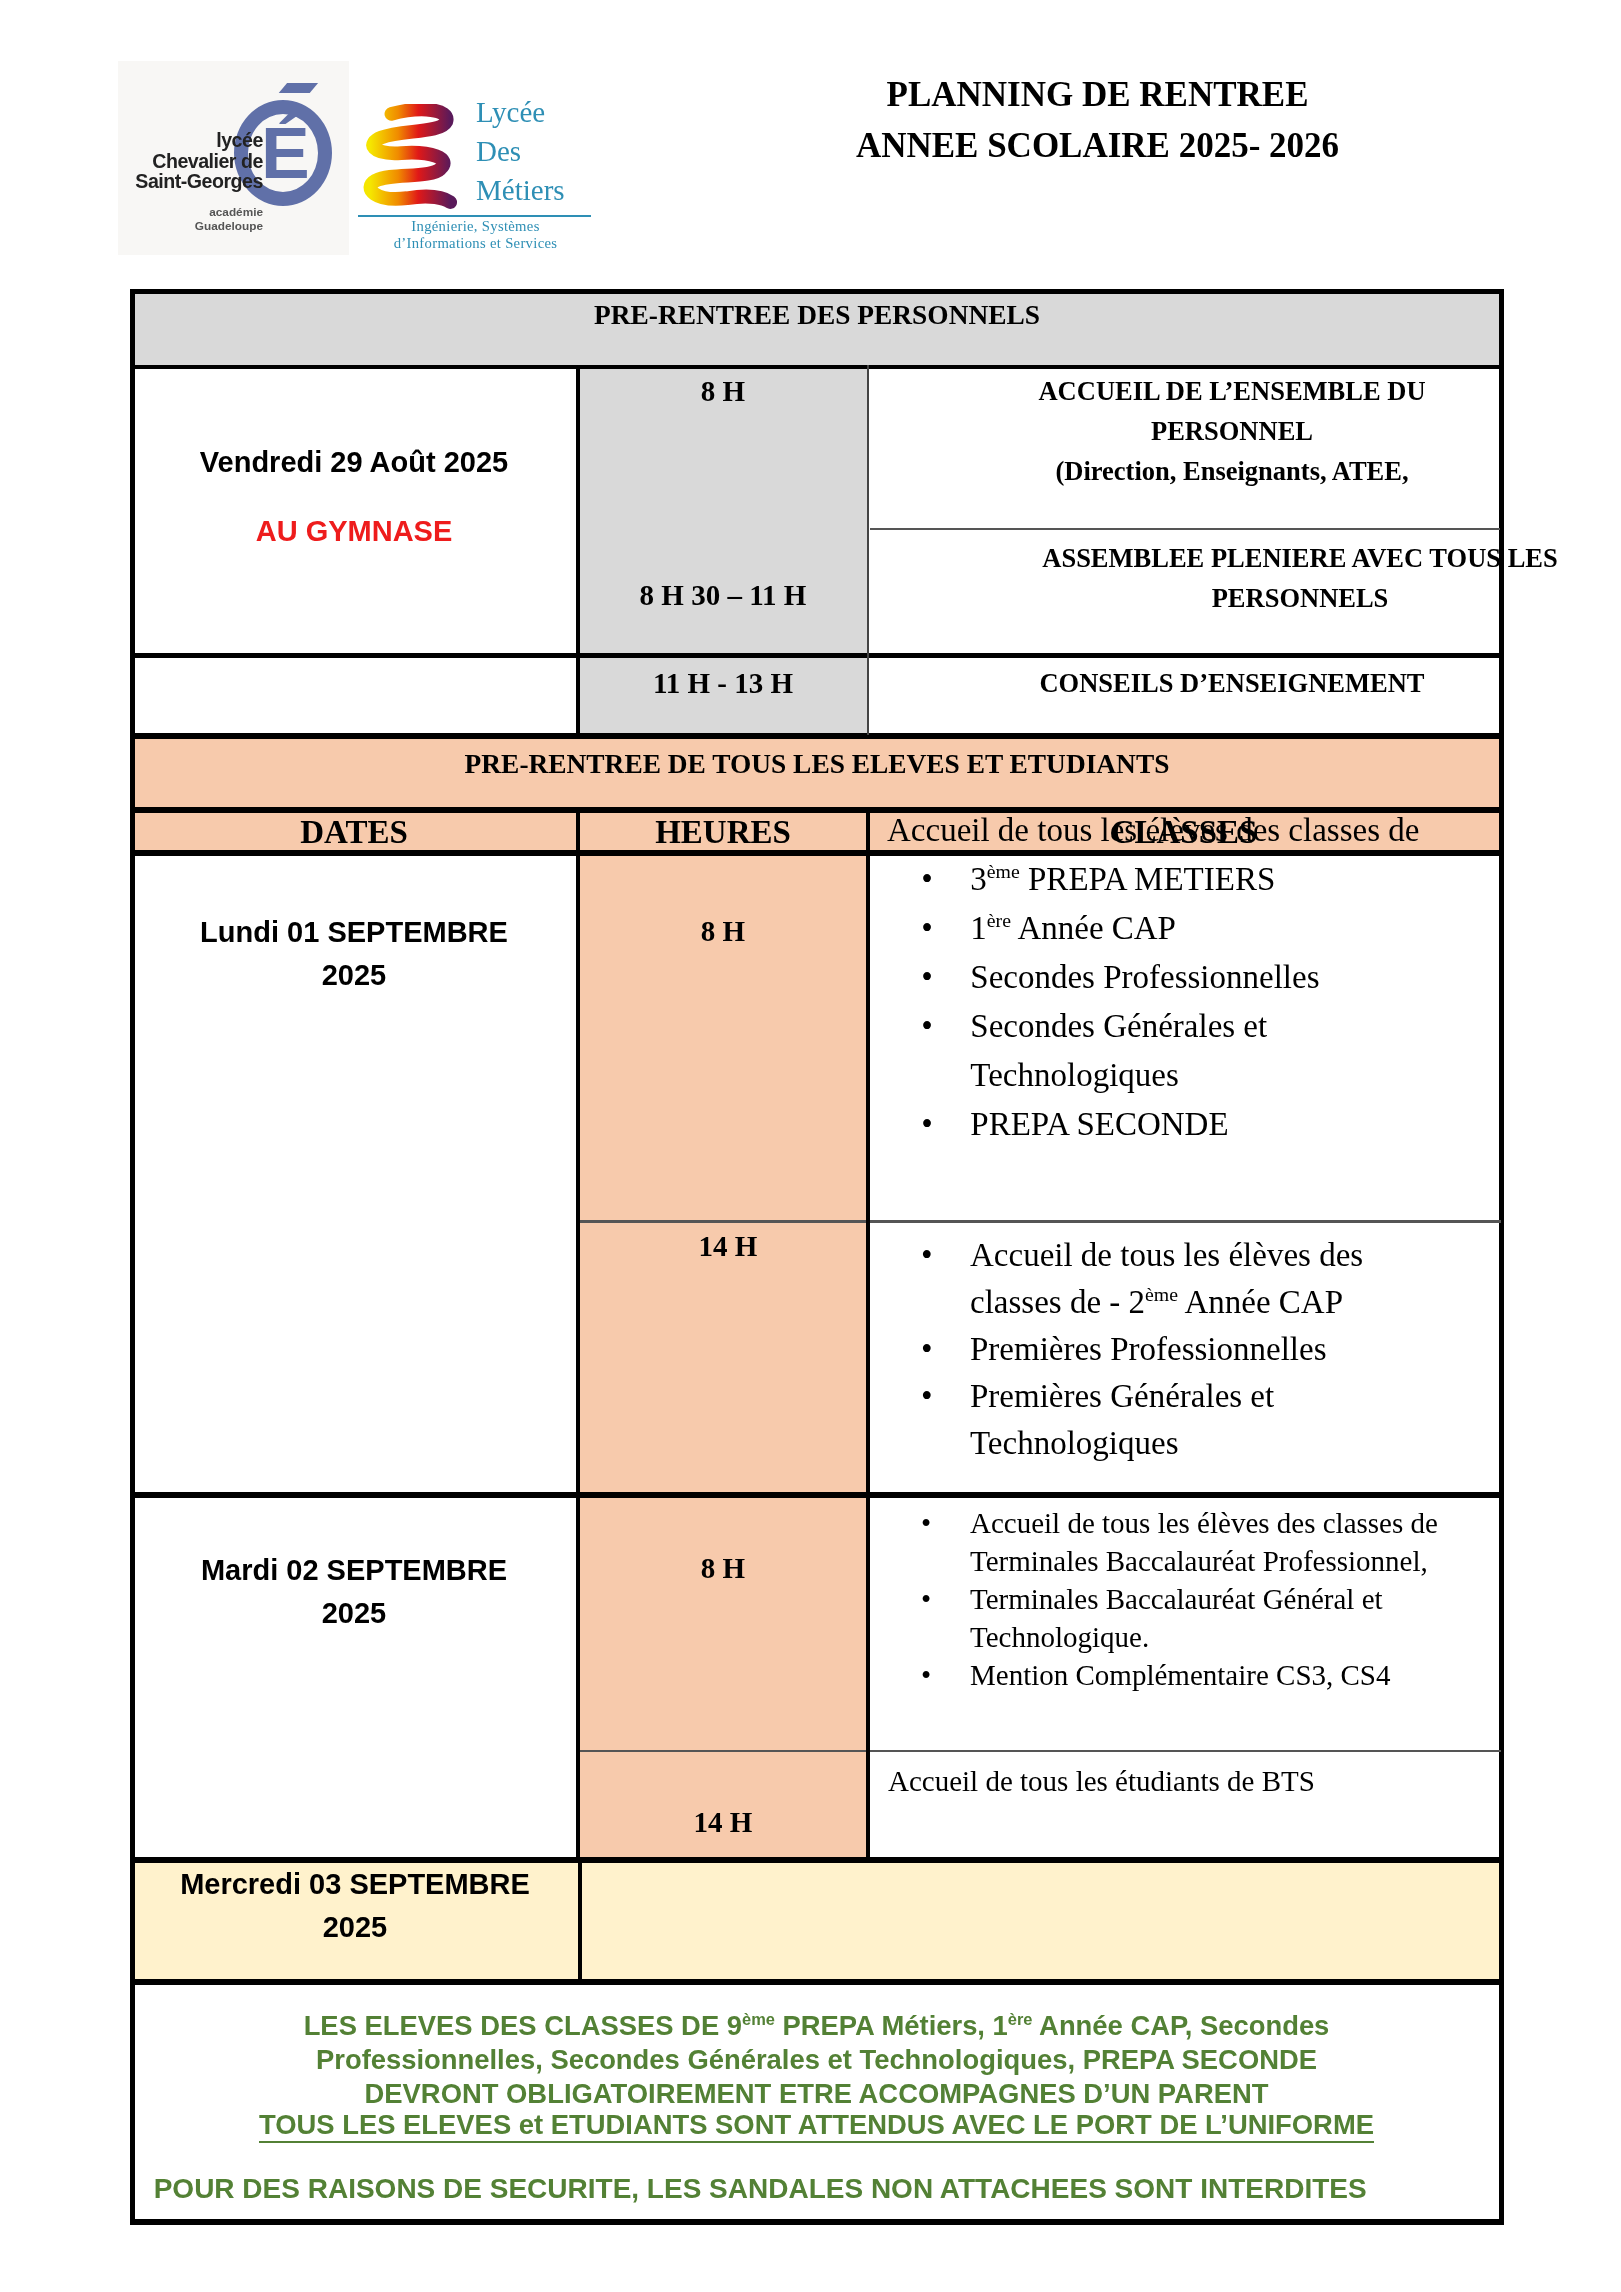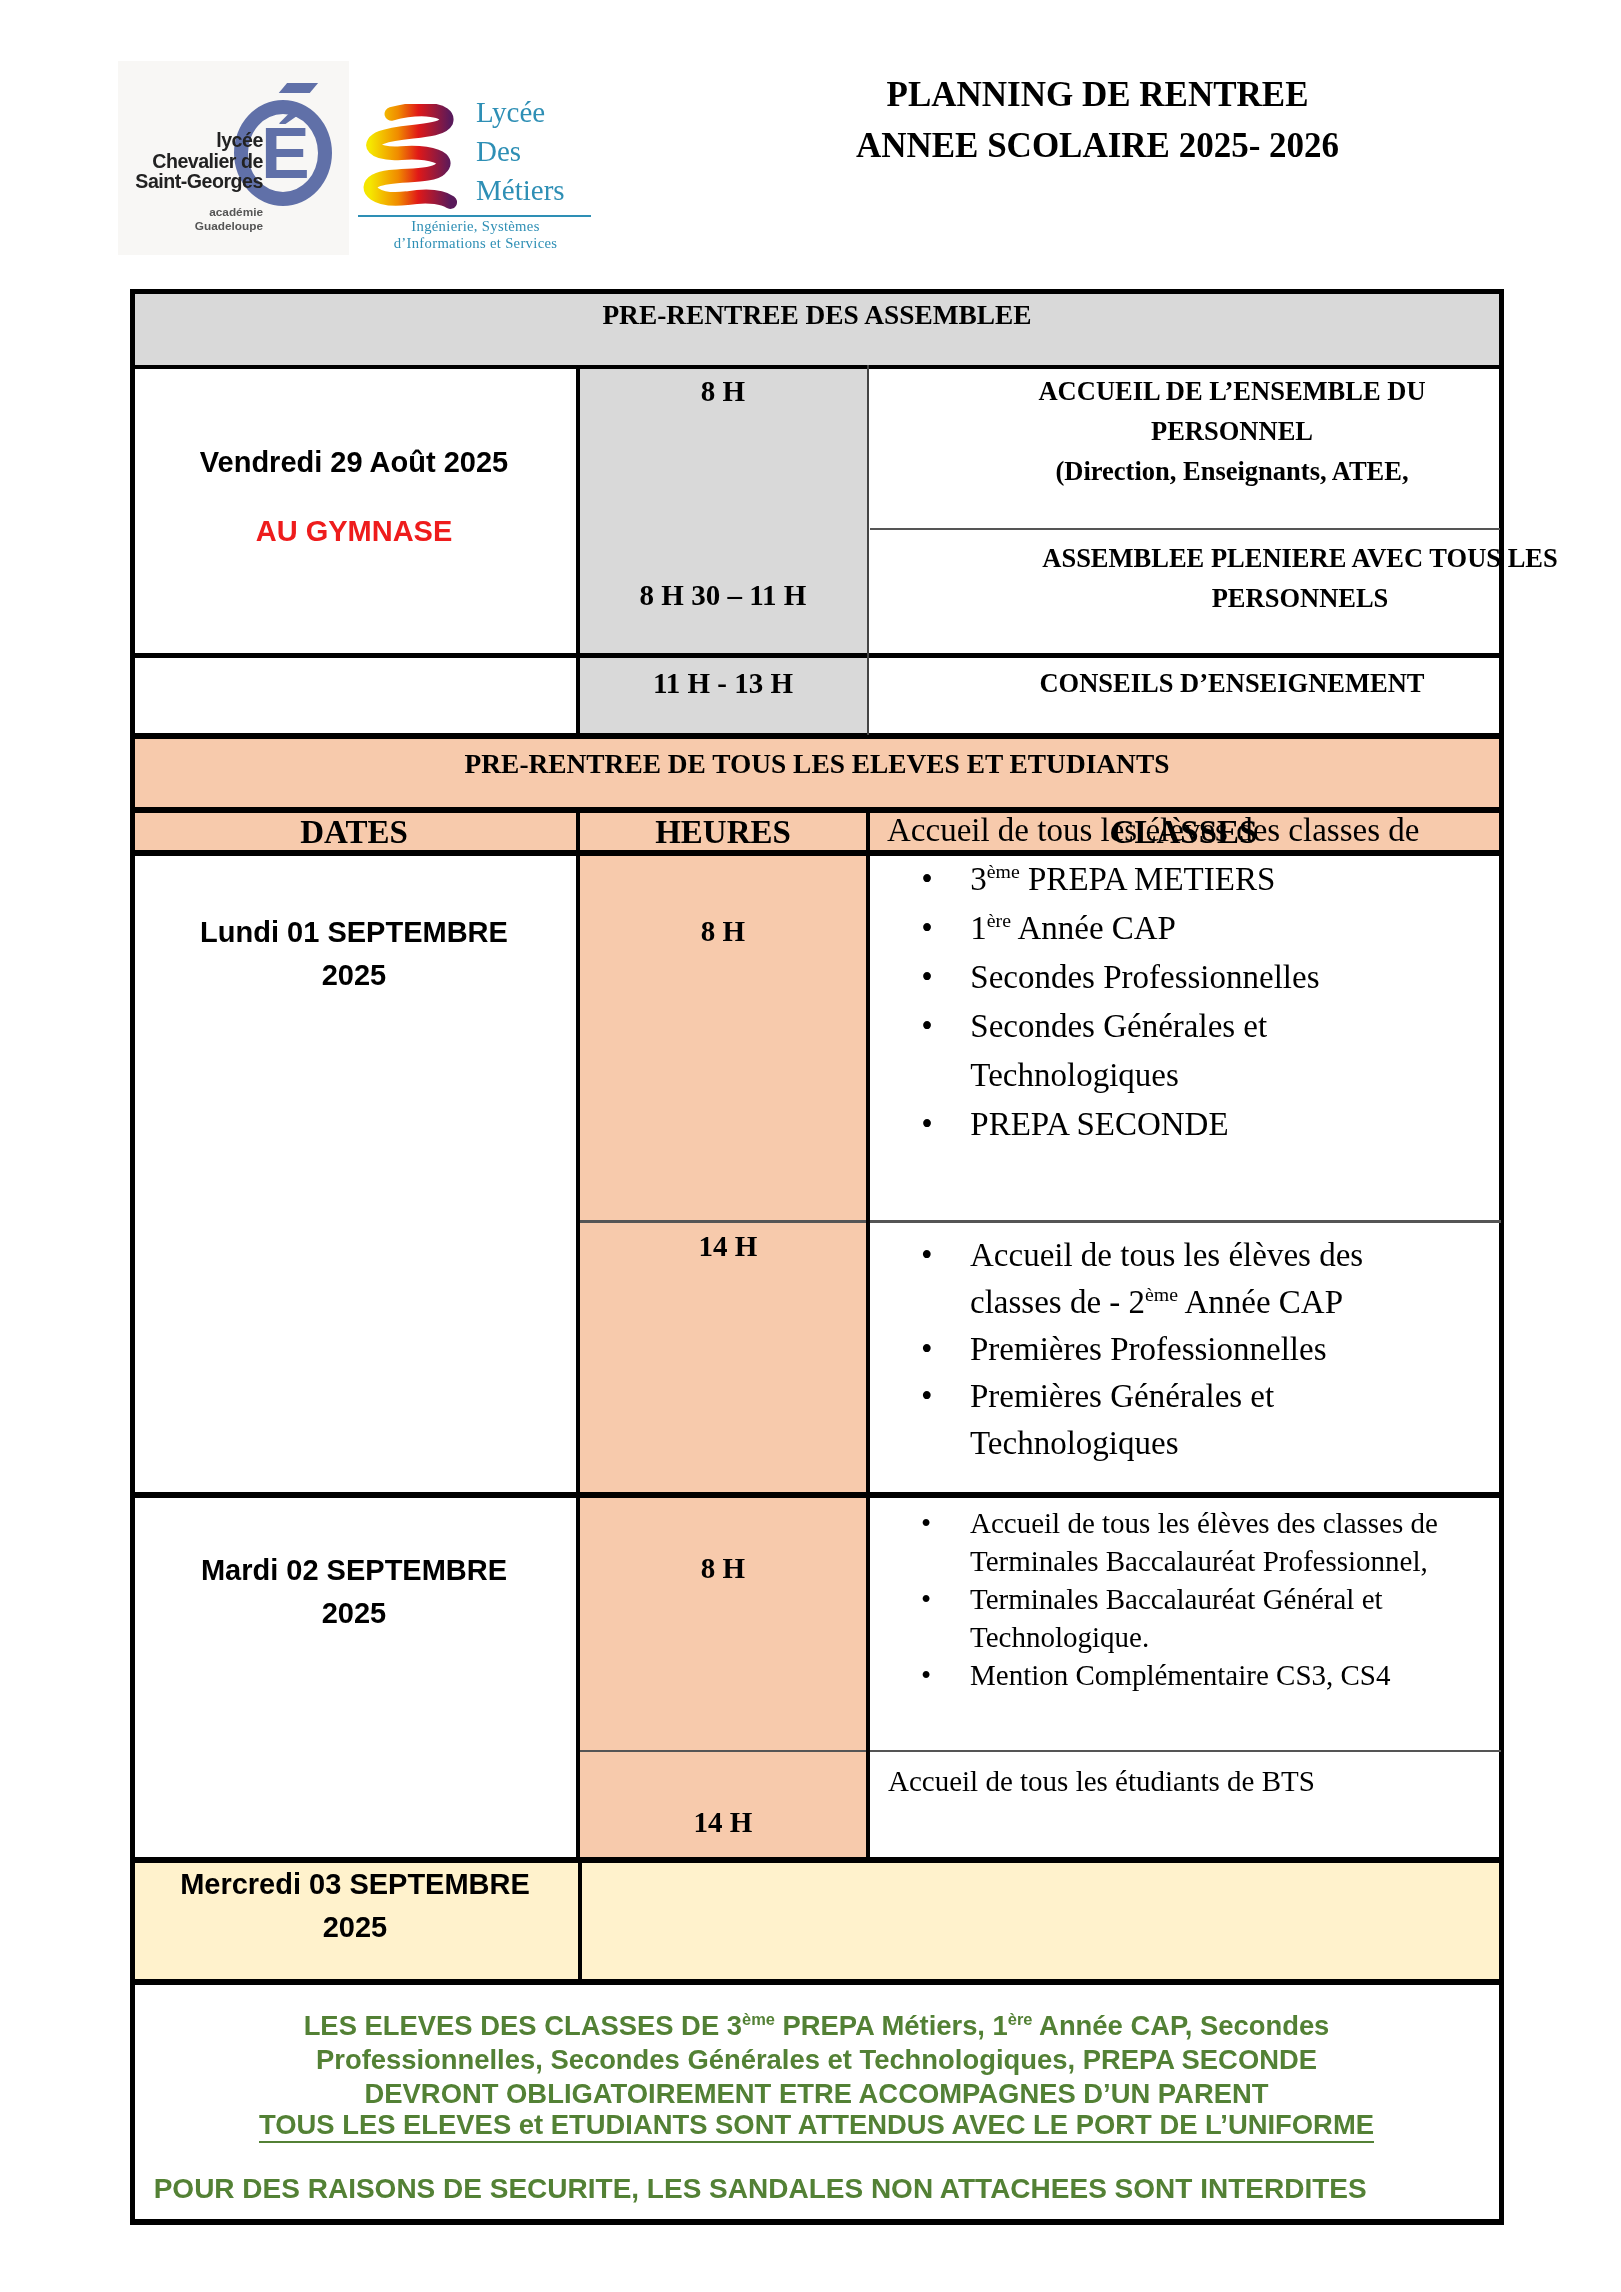--- a/index.html
+++ b/index.html
@@ -116,21 +116,21 @@
   <div class="thin-h" style="left:580px;top:1750px;width:921px;"></div>
   <div class="hline" style="left:130px;top:1857px;width:1374px;height:5.9px;"></div>
   <div class="hline" style="left:130px;top:1979px;width:1374px;height:5.9px;"></div>
 
   <div class="vline" style="left:576px;top:365px;width:3.9px;height:370px;"></div>
   <div class="vline" style="left:867px;top:365px;width:2px;height:370px;background:#444;"></div>
   <div class="vline" style="left:576px;top:807px;width:3.9px;height:1054px;"></div>
   <div class="vline" style="left:866px;top:807px;width:3.9px;height:1054px;"></div>
   <div class="vline" style="left:578px;top:1860px;width:3.9px;height:122px;"></div>
 
-  <div class="txt sectitle" style="left:132px;top:296px;width:1370px;line-height:39px;">PRE-RENTREE  DES ASSEMBLEE</div>
+  <div class="txt sectitle" style="left:132px;top:296px;width:1370px;line-height:39px;">PRE-RENTREE  DES PERSONNELS</div>
 
   <div class="txt date" style="left:132px;top:441px;width:444px;">Vendredi 29 Août  2025</div>
   <div class="txt date" style="left:132px;top:510px;width:444px;color:#ee1c1c;">AU GYMNASE</div>
 
   <div class="txt hour" style="left:580px;top:372px;width:286px;line-height:39px;">8  H</div>
   <div class="txt staff" style="left:870px;top:371px;width:628px;">
     <div>ACCUEIL DE L’ENSEMBLE DU</div>
     <div>PERSONNEL</div>
     <div>(Direction, Enseignants, ATEE,</div>
   </div>
@@ -192,21 +192,21 @@
 
   <div class="txt hour" style="left:580px;top:1803px;width:286px;line-height:39px;">14 H</div>
   <div class="txt med" style="left:888px;top:1762px;width:608px;">Accueil de tous les étudiants de BTS</div>
 
   <div class="txt date" style="left:132px;top:1863px;width:446px;">
     <div>Mercredi 03 SEPTEMBRE</div>
     <div>2025</div>
   </div>
 
   <div class="txt note" style="left:135px;top:2009px;width:1363px;font-size:27.4px;line-height:34px;">
-    <div><span>LES ELEVES DES CLASSES DE 3</span><sup>ème</sup><span> PREPA Métiers, 1</span><sup>ère</sup><span> Année CAP, Secondes</span></div>
+    <div><span>LES ELEVES DES CLASSES DE 9</span><sup>ème</sup><span> PREPA Métiers, 1</span><sup>ère</sup><span> Année CAP, Secondes</span></div>
     <div>Professionnelles, Secondes Générales et Technologiques, PREPA SECONDE</div>
     <div>DEVRONT OBLIGATOIREMENT ETRE ACCOMPAGNES D’UN PARENT</div>
   </div>
   <div class="txt note" style="left:135px;top:2107px;width:1363px;font-size:27.4px;line-height:35px;">
     <span style="border-bottom:2.9px solid #538135;padding-bottom:1px;">TOUS LES ELEVES et ETUDIANTS SONT ATTENDUS AVEC LE PORT DE L’UNIFORME</span>
   </div>
   <div class="txt note" style="left:140px;top:2171px;width:1363px;font-size:28px;line-height:35px;text-align:left;padding-left:13.7px;">POUR DES RAISONS DE SECURITE, LES SANDALES NON ATTACHEES SONT  INTERDITES</div>
 </div>
 
 

